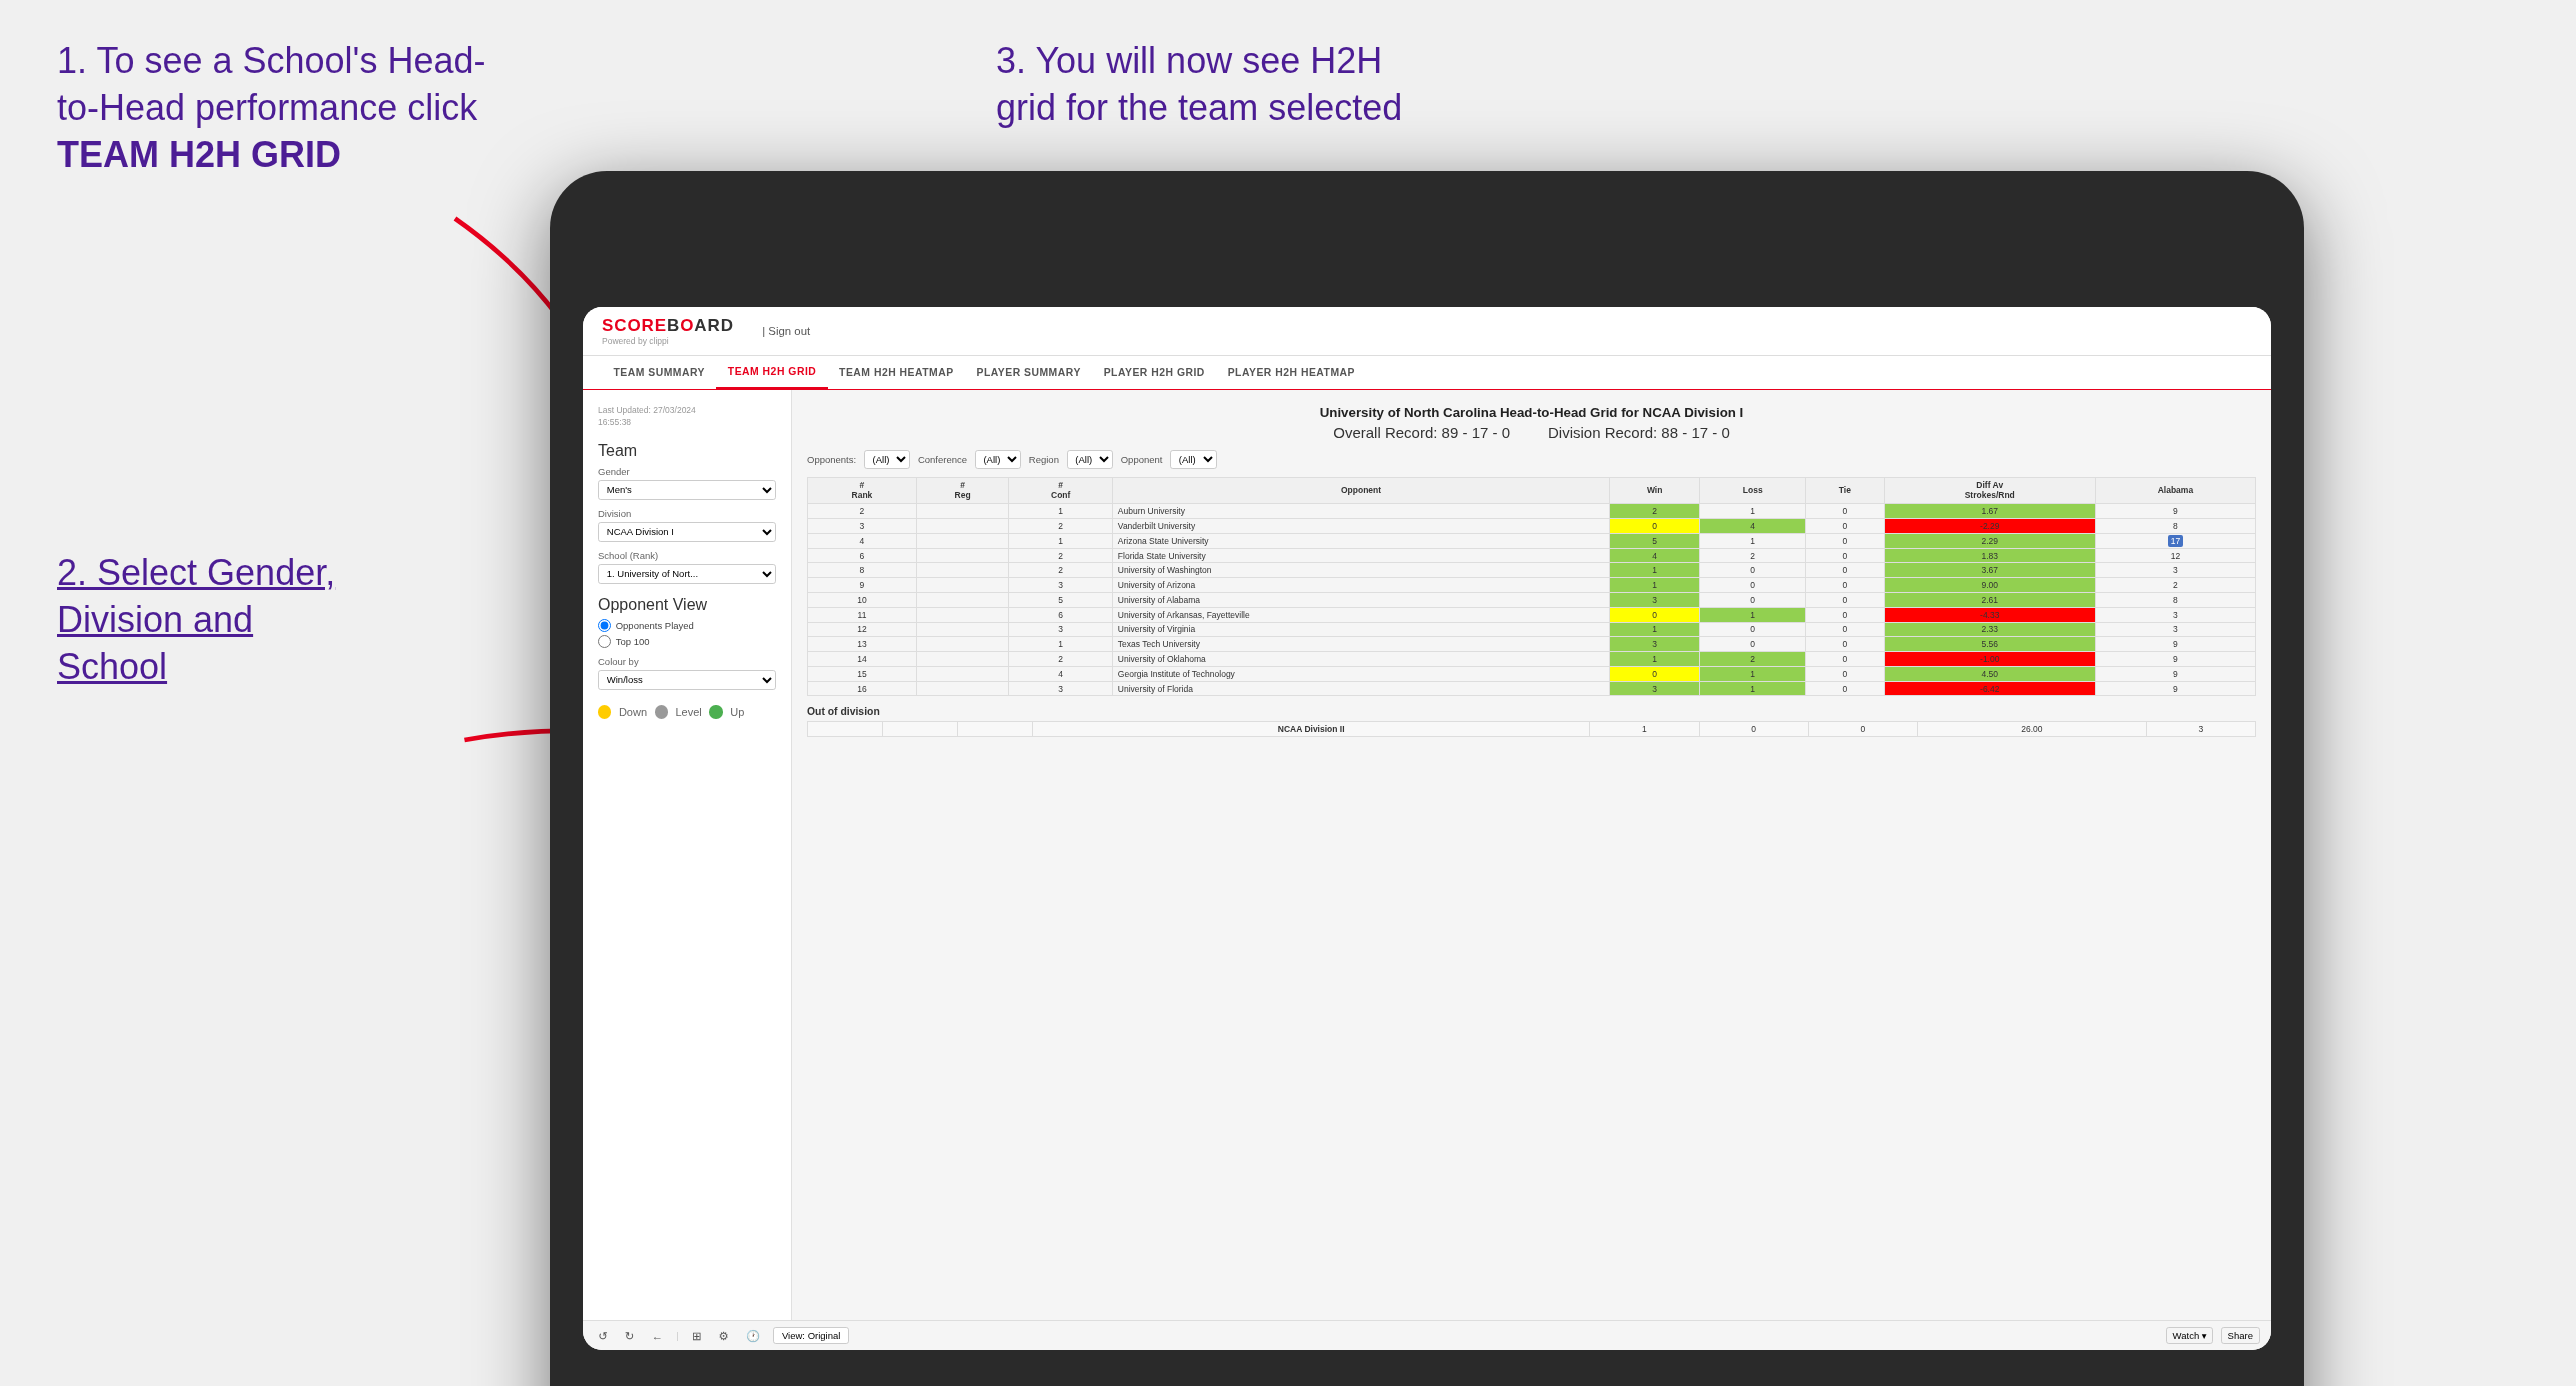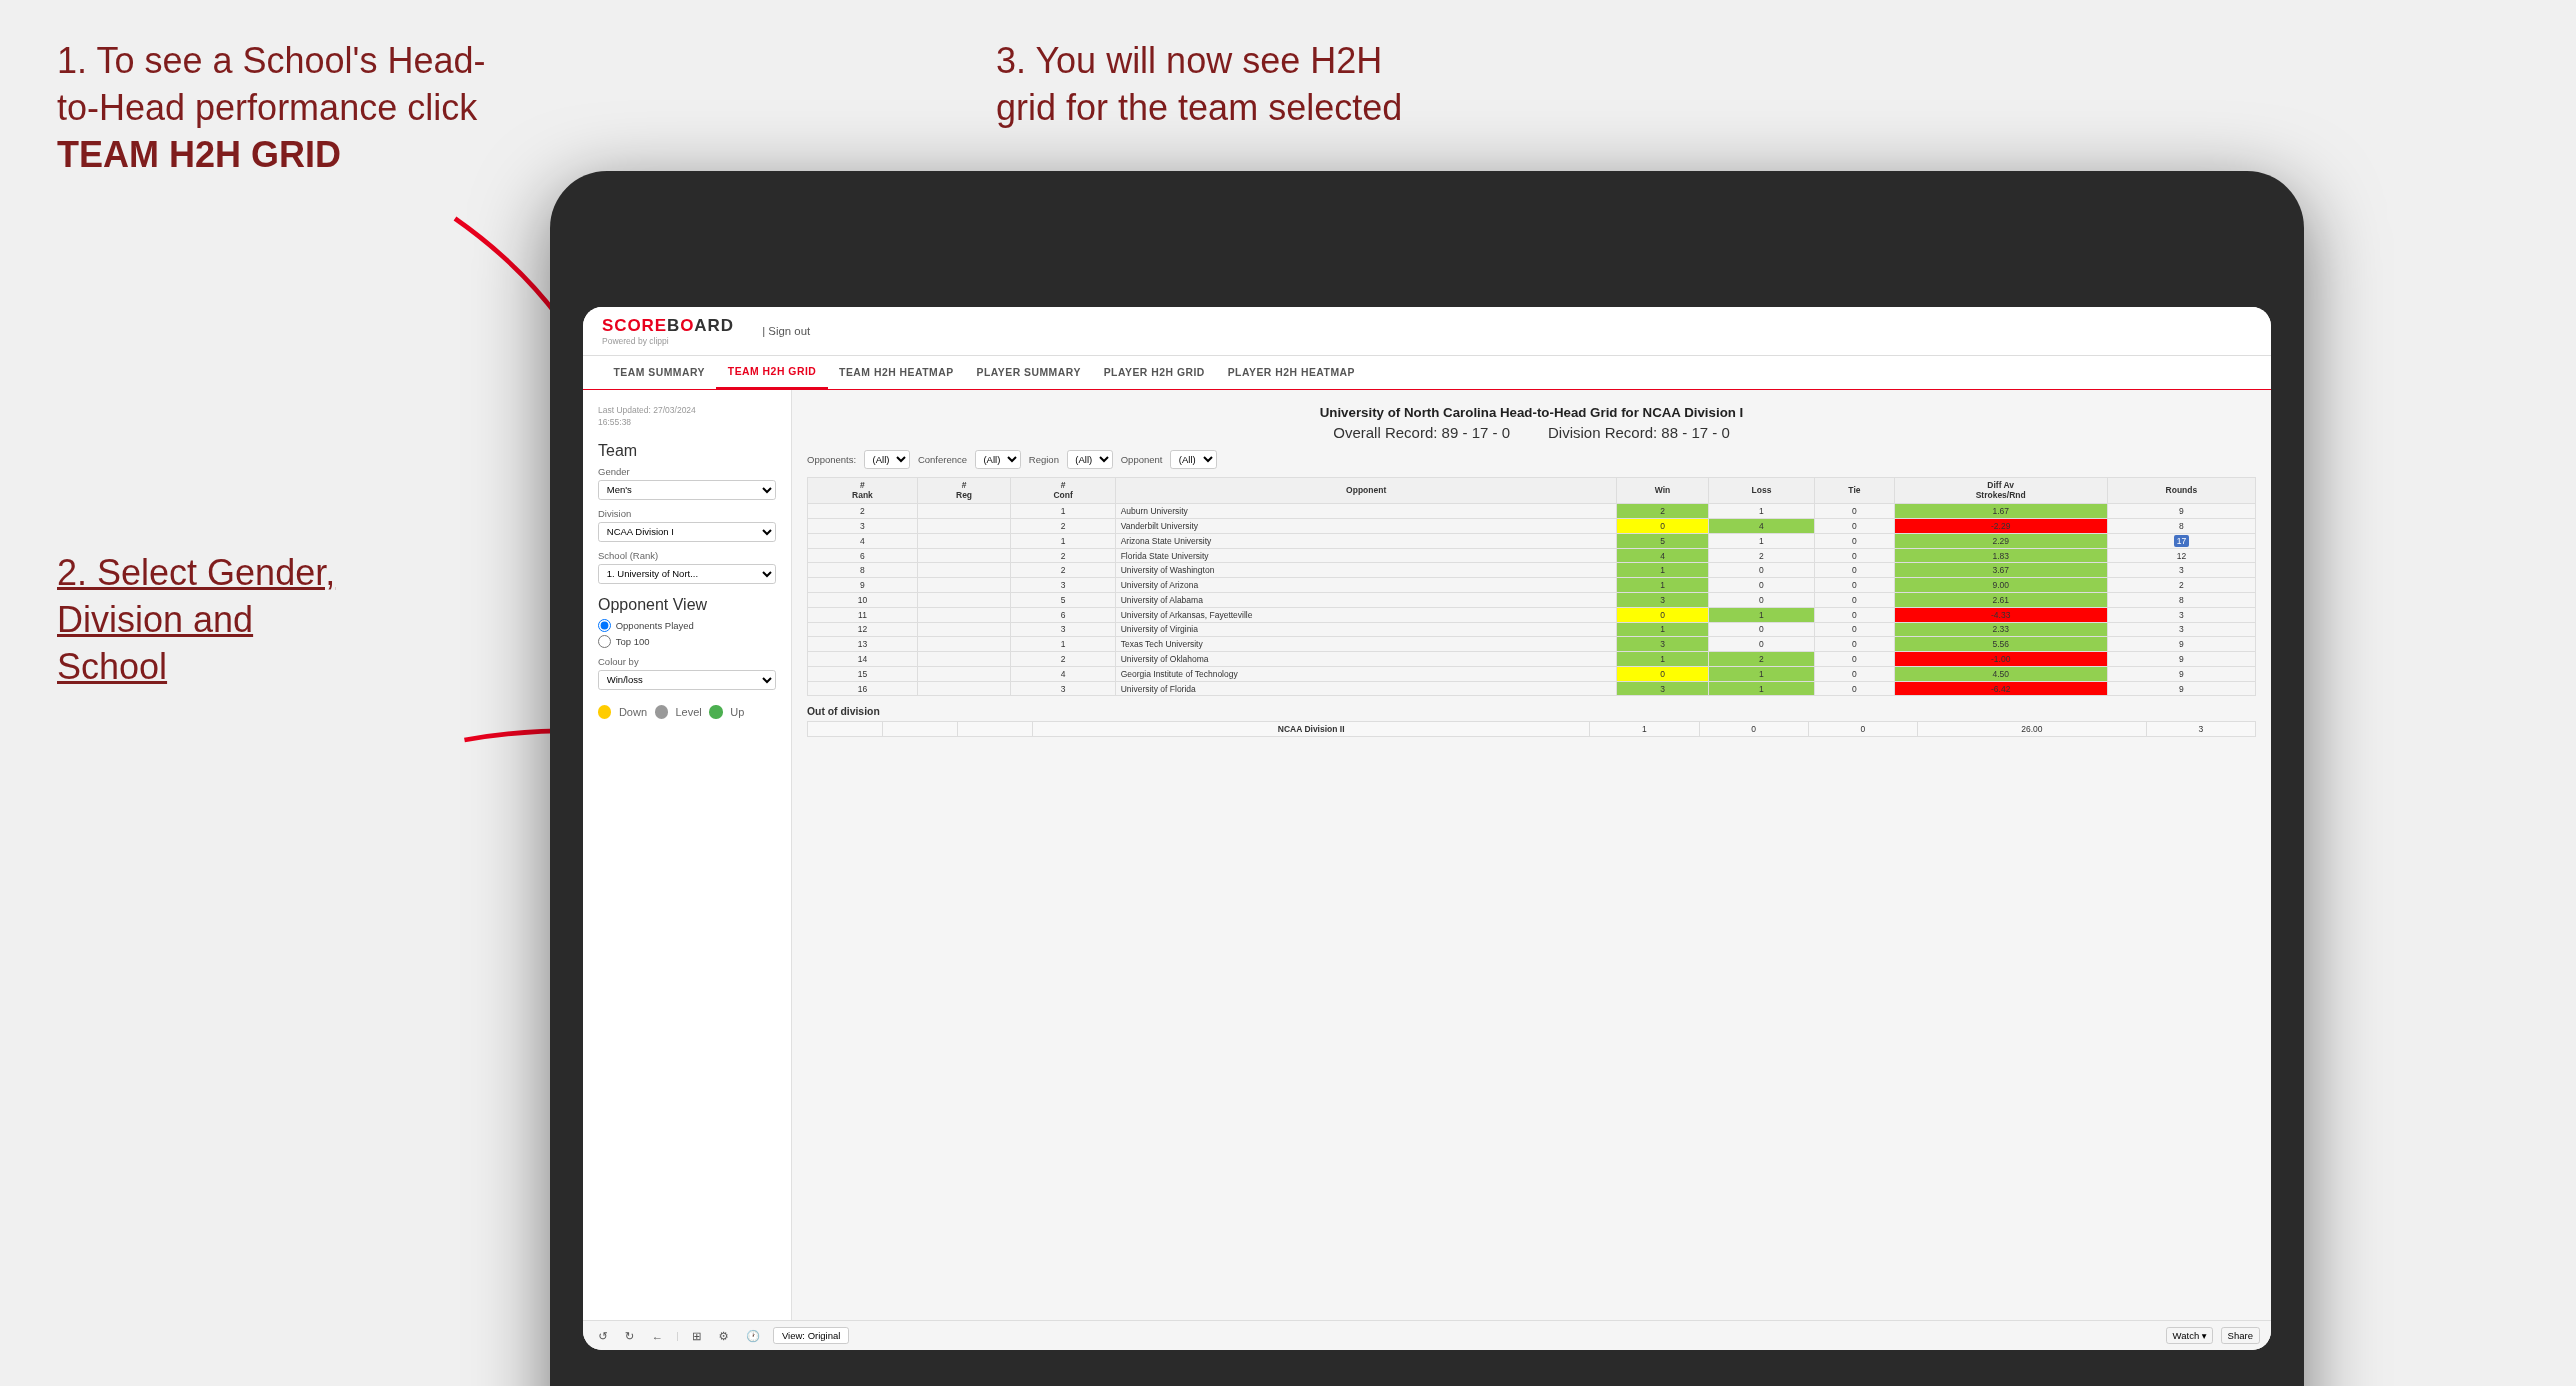--- a/index.html
+++ b/index.html
@@ -9,21 +9,21 @@
       width: 2576px;
       height: 1386px;
       overflow: hidden;
       position: relative;
     }
 
     
     .annotation {
       position: absolute;
       font-size: 36px;
-      color: #7f1d1d;
+      color: #4c1d95;
       line-height: 1.3;
     }
     .annotation strong { font-weight: 900; }
 
     #ann1 { top: 38px; left: 57px; max-width: 569px; }
     #ann2 { top: 550px; left: 57px; max-width: 455px; text-decoration: underline; }
     #ann3 { top: 38px; left: 996px; max-width: 664px; }
 
     
     .arrow-svg {
@@ -444,21 +444,21 @@
           <thead>
             <tr>
               <th>#<br>Rank</th>
               <th>#<br>Reg</th>
               <th>#<br>Conf</th>
               <th>Opponent</th>
               <th>Win</th>
               <th>Loss</th>
               <th>Tie</th>
               <th>Diff Av<br>Strokes/Rnd</th>
-              <th>Rounds</th>
+              <th>Alabama</th>
             </tr>
           </thead>
           <tbody id="table-body">
           <tr>
     <td class="td-num">2</td>
     <td class="td-num"></td>
     <td class="td-num">1</td>
     <td class="td-name">Auburn University</td>
     <td class="cell-green">2</td>
     <td class="td-num">1</td>

